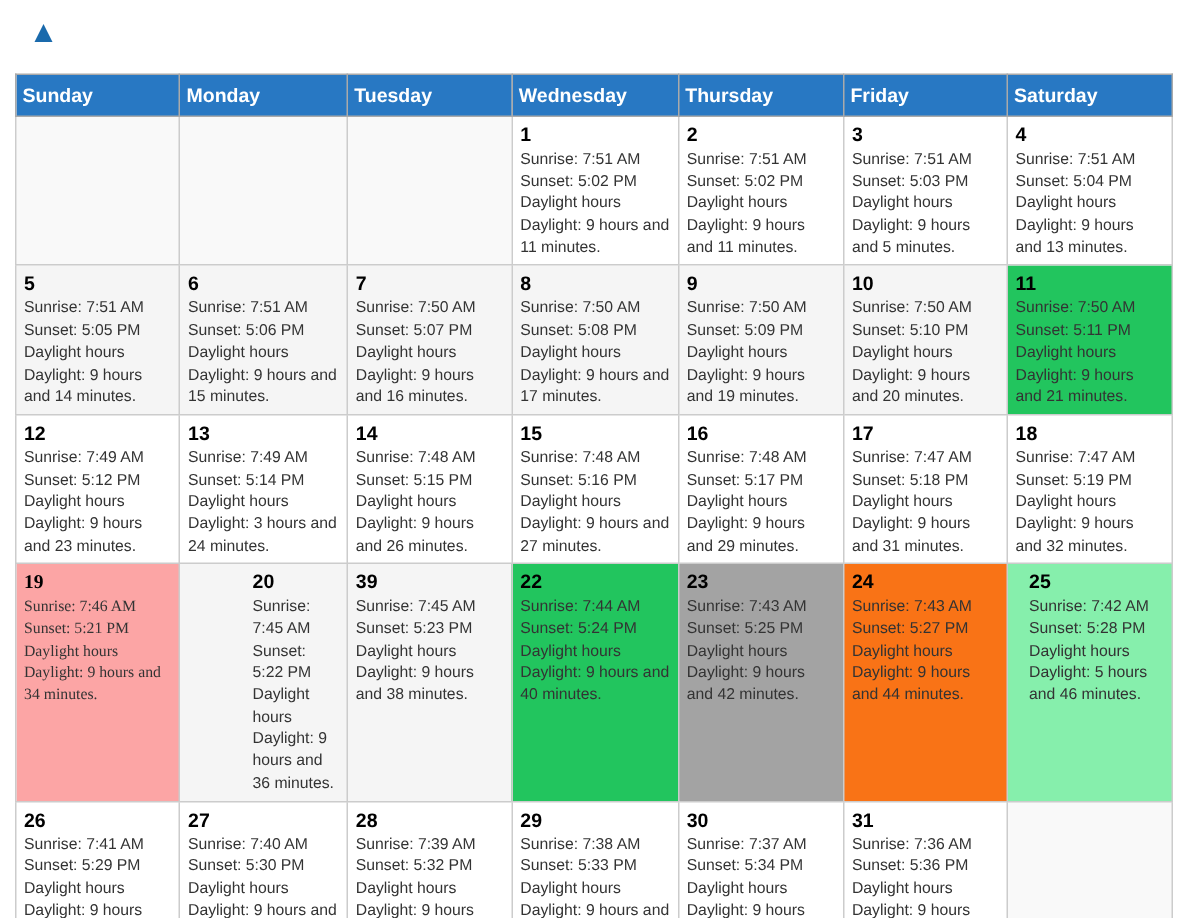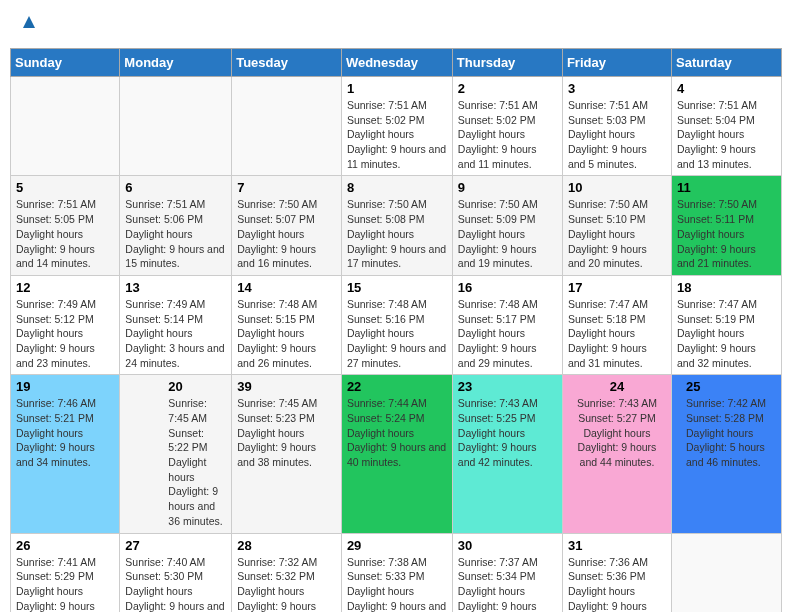--- a/index.html
+++ b/index.html
@@ -278,21 +278,21 @@
         <span class="day-num">18</span>
         <div class="day-info">
           <span>Sunrise: 7:47 AM</span><br>
           <span>Sunset: 5:19 PM</span><br>
           <span>Daylight hours</span><br>
           <span>Daylight: 9 hours and 32 minutes.</span>
         </div>
       </td>
       </tr>
       <tr>
-        <td style="background: #7dd3fc;">
+        <td style="background: #fca5a5; font-family: Liberation Serif, serif;">
         <span class="day-num">19</span>
         <div class="day-info">
           <span>Sunrise: 7:46 AM</span><br>
           <span>Sunset: 5:21 PM</span><br>
           <span>Daylight hours</span><br>
           <span>Daylight: 9 hours and 34 minutes.</span>
         </div>
       </td>
         <td style="background: rgb(245, 245, 245); padding-left: 48px;">
         <span class="day-num">20</span>
@@ -314,39 +314,39 @@
       </td>
         <td style="background: #22c55e;">
         <span class="day-num">22</span>
         <div class="day-info">
           <span>Sunrise: 7:44 AM</span><br>
           <span>Sunset: 5:24 PM</span><br>
           <span>Daylight hours</span><br>
           <span>Daylight: 9 hours and 40 minutes.</span>
         </div>
       </td>
-        <td style="background: #5eead4;">
+        <td style="background: #a3a3a3;">
         <span class="day-num">23</span>
         <div class="day-info">
           <span>Sunrise: 7:43 AM</span><br>
           <span>Sunset: 5:25 PM</span><br>
           <span>Daylight hours</span><br>
           <span>Daylight: 9 hours and 42 minutes.</span>
         </div>
       </td>
-        <td style="background: #f9a8d4; text-align: center;">
+        <td style="background: #f97316;">
         <span class="day-num">24</span>
         <div class="day-info">
           <span>Sunrise: 7:43 AM</span><br>
           <span>Sunset: 5:27 PM</span><br>
           <span>Daylight hours</span><br>
           <span>Daylight: 9 hours and 44 minutes.</span>
         </div>
       </td>
-        <td style="background: #3b82f6; padding-left: 14px;">
+        <td style="background: #86efac; padding-left: 14px;">
         <span class="day-num">25</span>
         <div class="day-info">
           <span>Sunrise: 7:42 AM</span><br>
           <span>Sunset: 5:28 PM</span><br>
           <span>Daylight hours</span><br>
           <span>Daylight: 5 hours and 46 minutes.</span>
         </div>
       </td>
       </tr>
       <tr>
@@ -364,21 +364,21 @@
         <div class="day-info">
           <span>Sunrise: 7:40 AM</span><br>
           <span>Sunset: 5:30 PM</span><br>
           <span>Daylight hours</span><br>
           <span>Daylight: 9 hours and 50 minutes.</span>
         </div>
       </td>
         <td>
         <span class="day-num">28</span>
         <div class="day-info">
-          <span>Sunrise: 7:32 AM</span><br>
+          <span>Sunrise: 7:39 AM</span><br>
           <span>Sunset: 5:32 PM</span><br>
           <span>Daylight hours</span><br>
           <span>Daylight: 9 hours and 52 minutes.</span>
         </div>
       </td>
         <td>
         <span class="day-num">29</span>
         <div class="day-info">
           <span>Sunrise: 7:38 AM</span><br>
           <span>Sunset: 5:33 PM</span><br>

